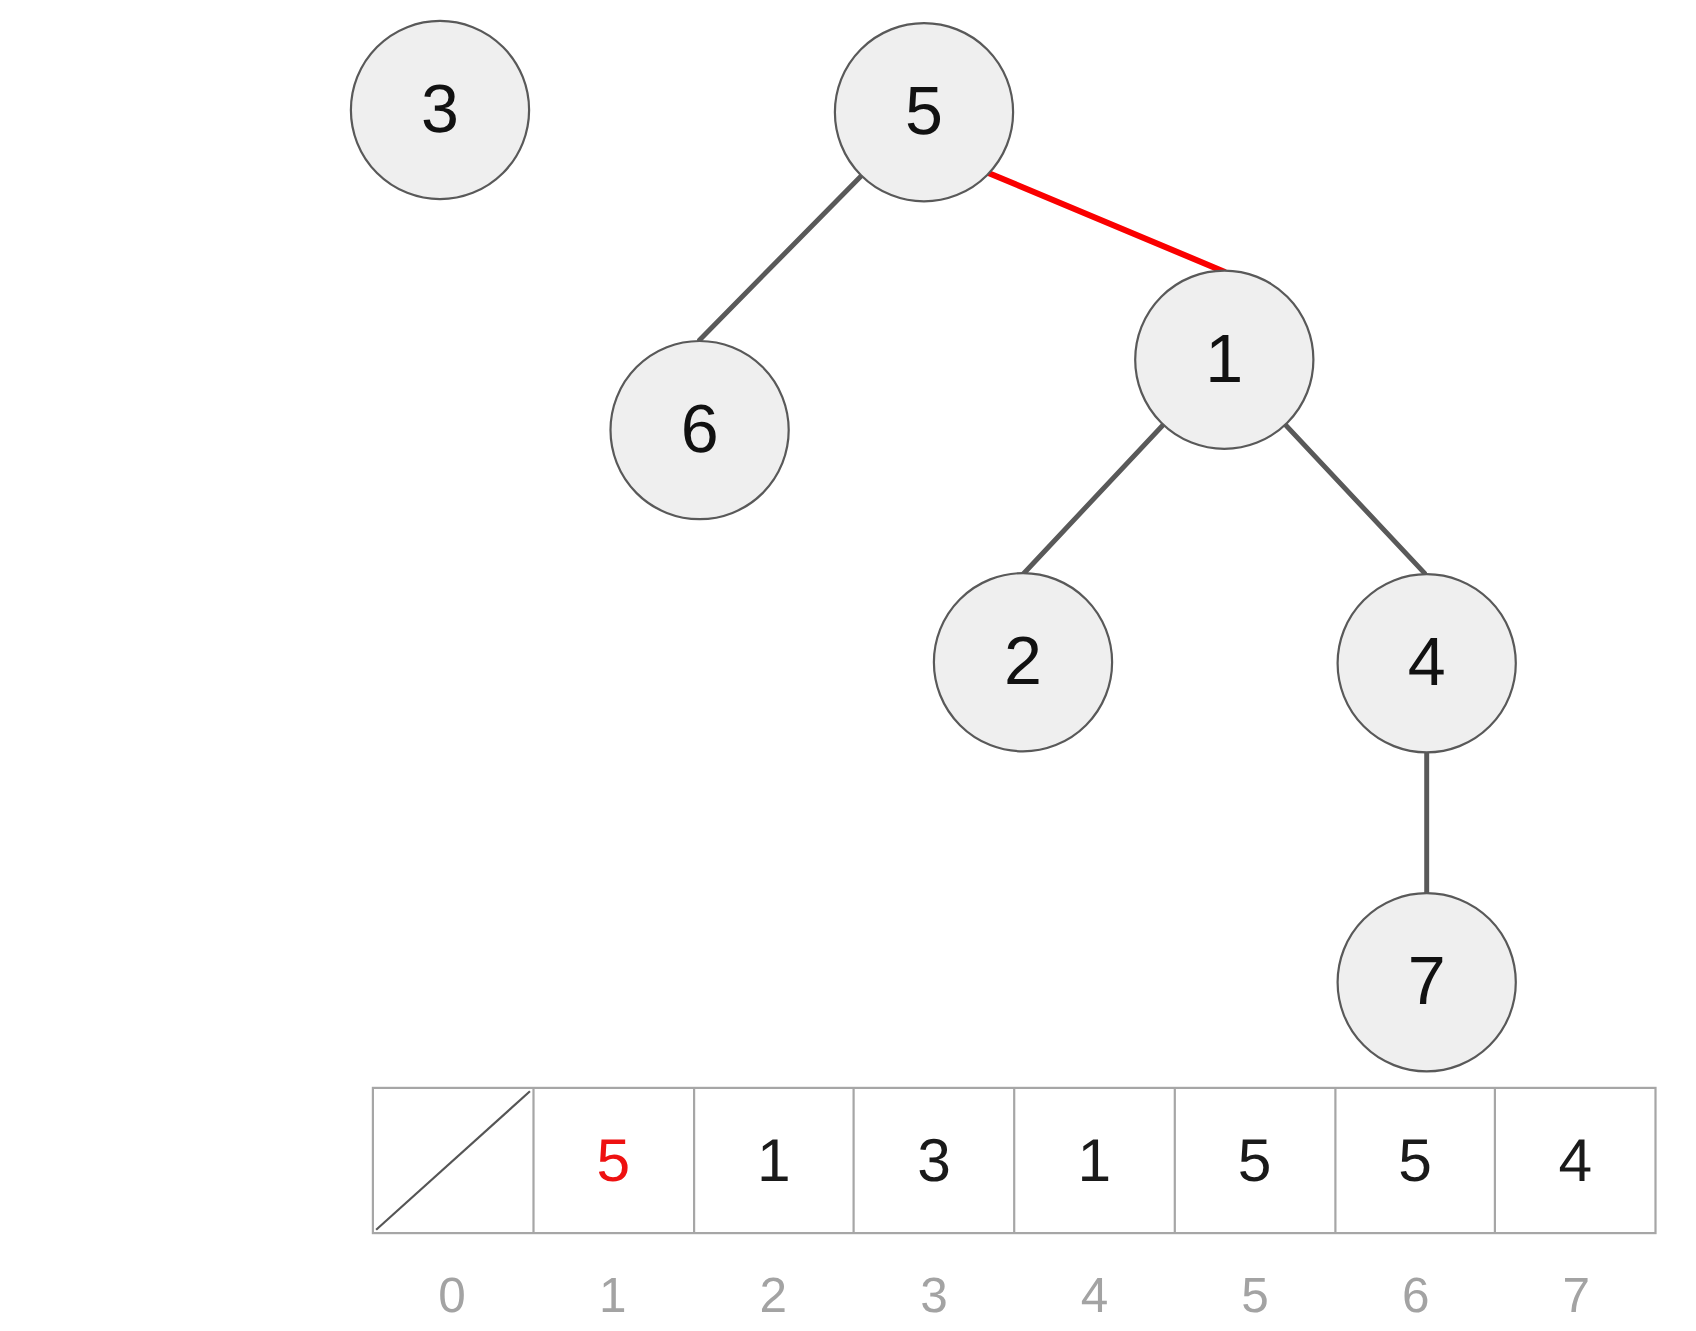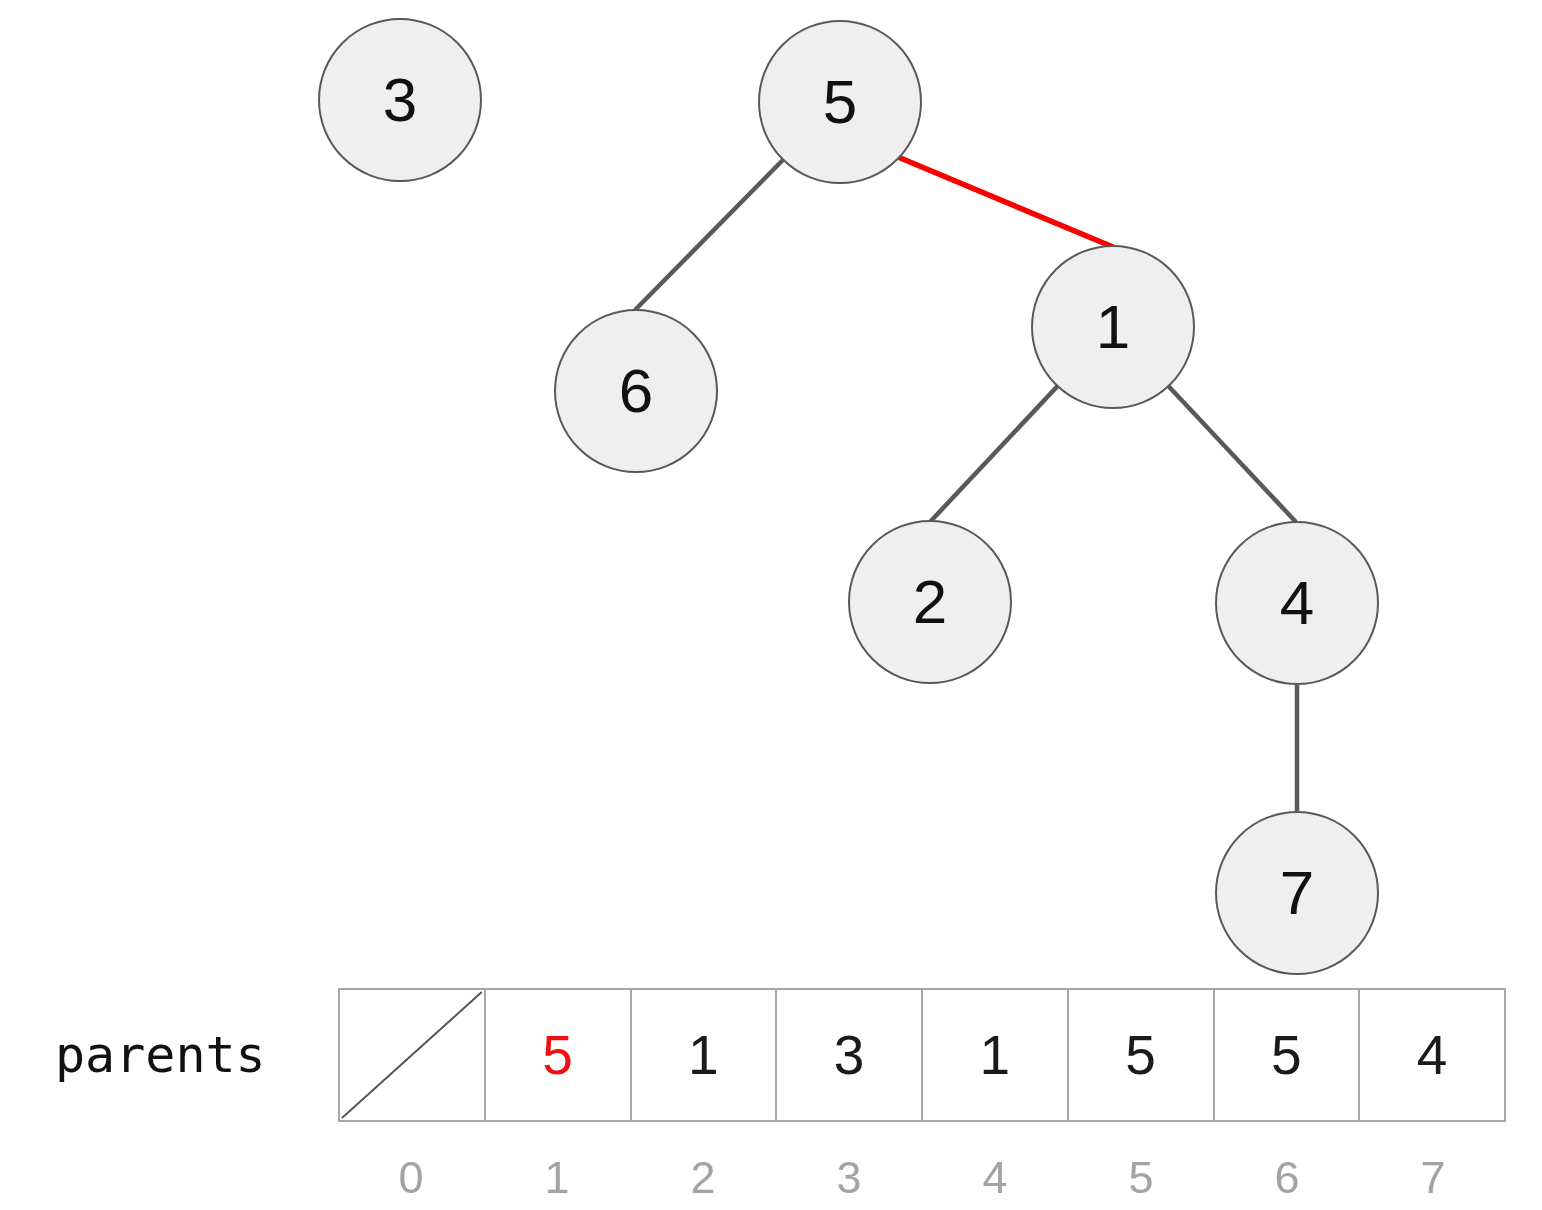--- a/index.html
+++ b/index.html
@@ -122,21 +122,20 @@
   <div class="node" style="left:848px; top:520px;">
     <span>2</span>
   </div>
   <div class="node" style="left:1215px; top:521px;">
     <span>4</span>
   </div>
   <div class="node" style="left:1215px; top:811px;">
     <span>7</span>
   </div>
 
-  <div class="array-label">parents</div>
 
   <div class="array-box">
     <div class="cell">
       <svg class="slash-svg" viewBox="0 0 146 130" preserveAspectRatio="none" xmlns="http://www.w3.org/2000/svg">
         <line x1="2" y1="128" x2="144" y2="2" stroke="#555555" stroke-width="2"></line>
       </svg>
       <span></span>
     </div>
     <div class="cell red">
       <span>5</span>

